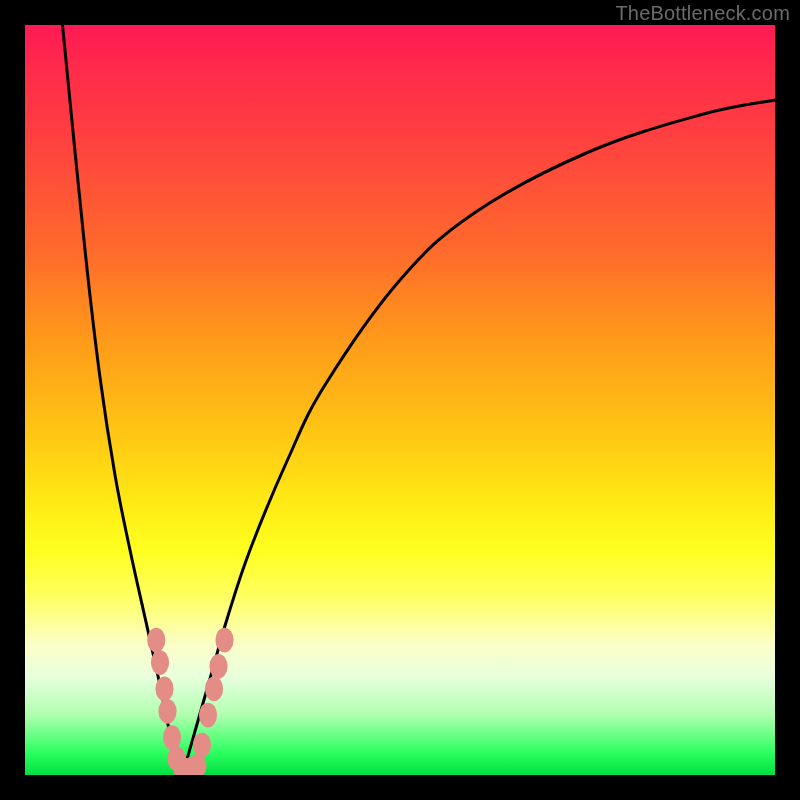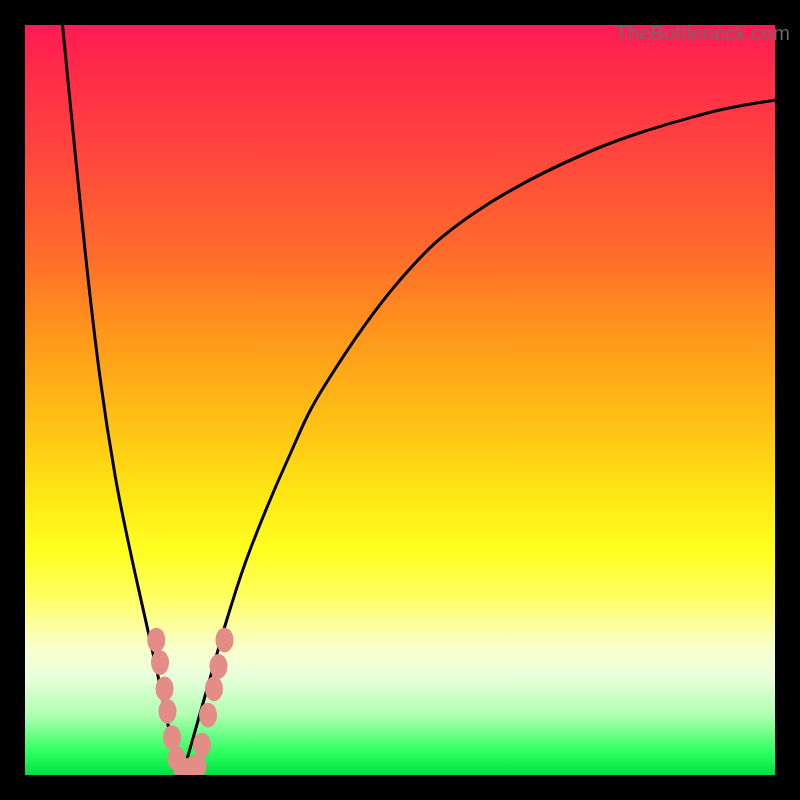--- a/index.html
+++ b/index.html
@@ -53,21 +53,20 @@
     inset: 0;
   }
   .watermark {
     position: absolute;
     top: 2px;
     right: 10px;
     color: #6b6b6b;
     font-size: 20px;
     letter-spacing: 0.2px;
     user-select: none;
-    margin-top: 20px;
   }
 </style>
 </head>
 <body>
 
 <div class="frame">
   <div class="plot">
     <div class="gradient-bg"></div>
     <svg class="curve-layer" viewBox="0 0 750 750" width="750" height="750" preserveAspectRatio="none">
       <g id="curves-group">

